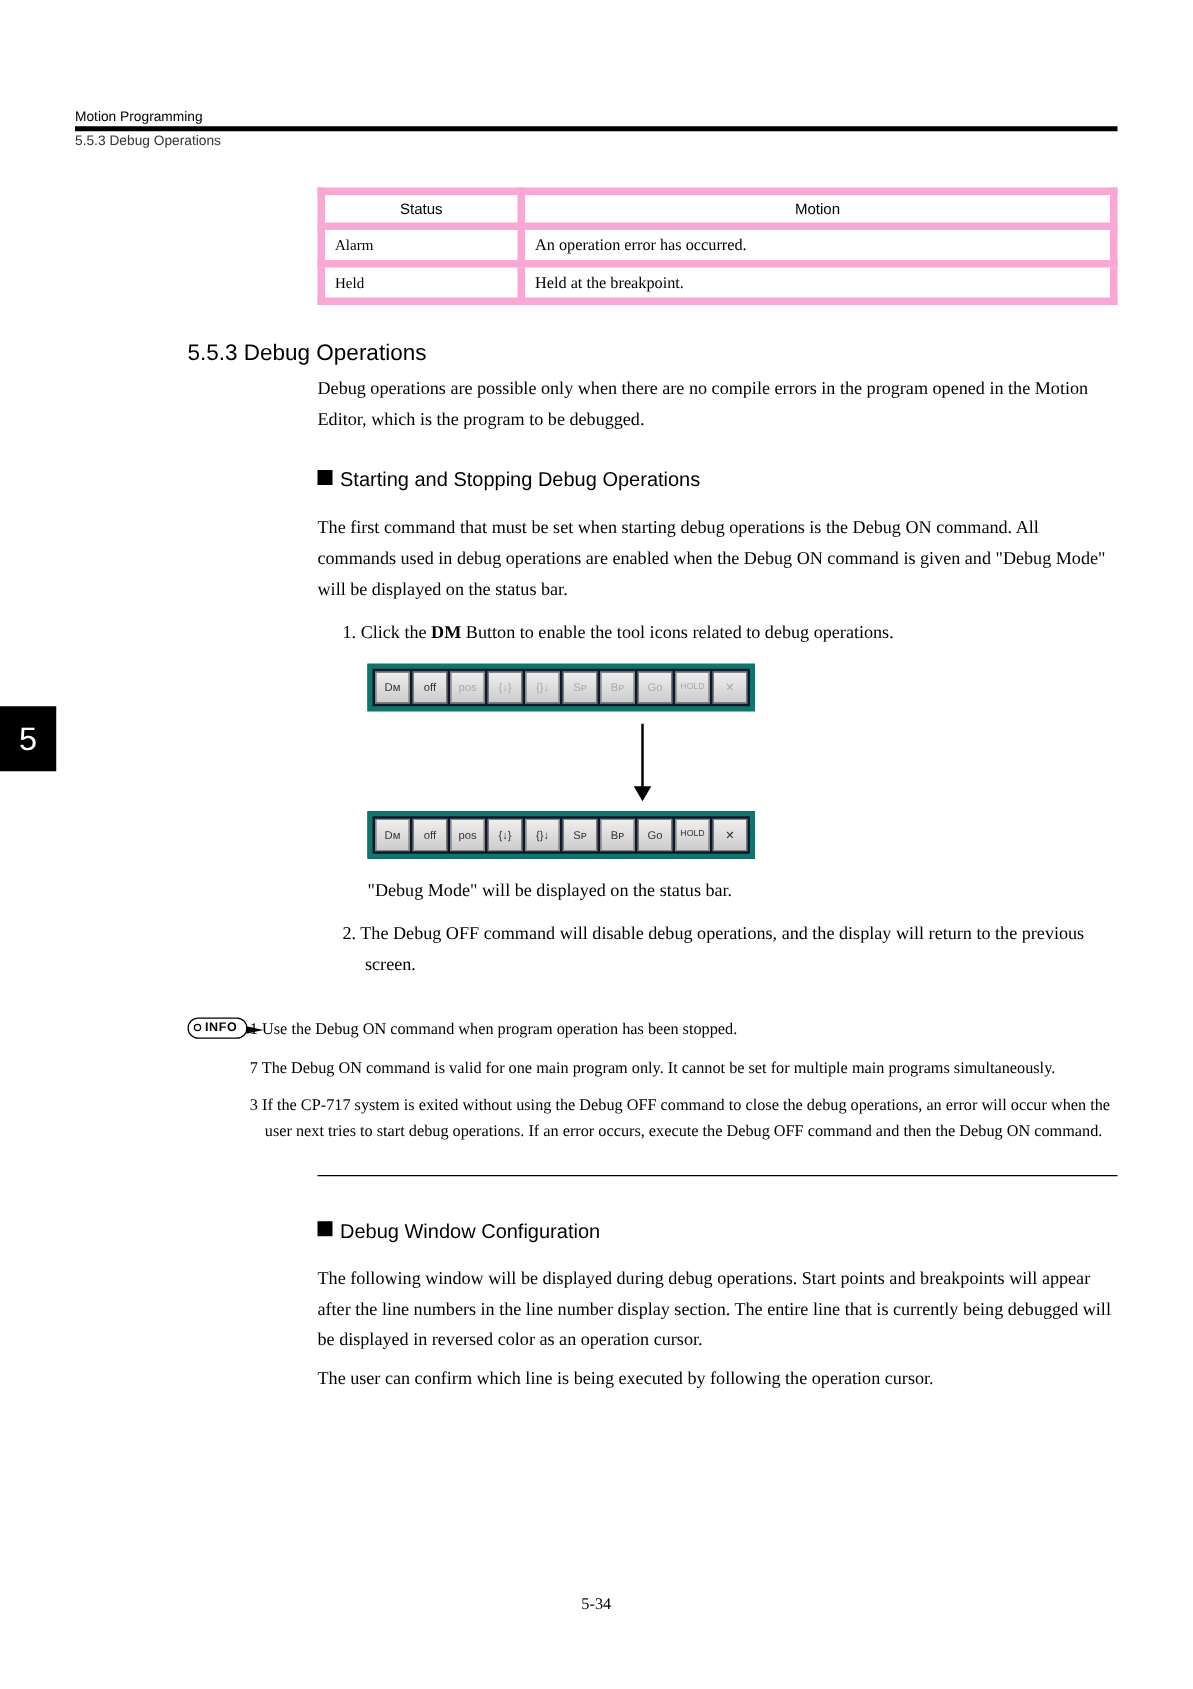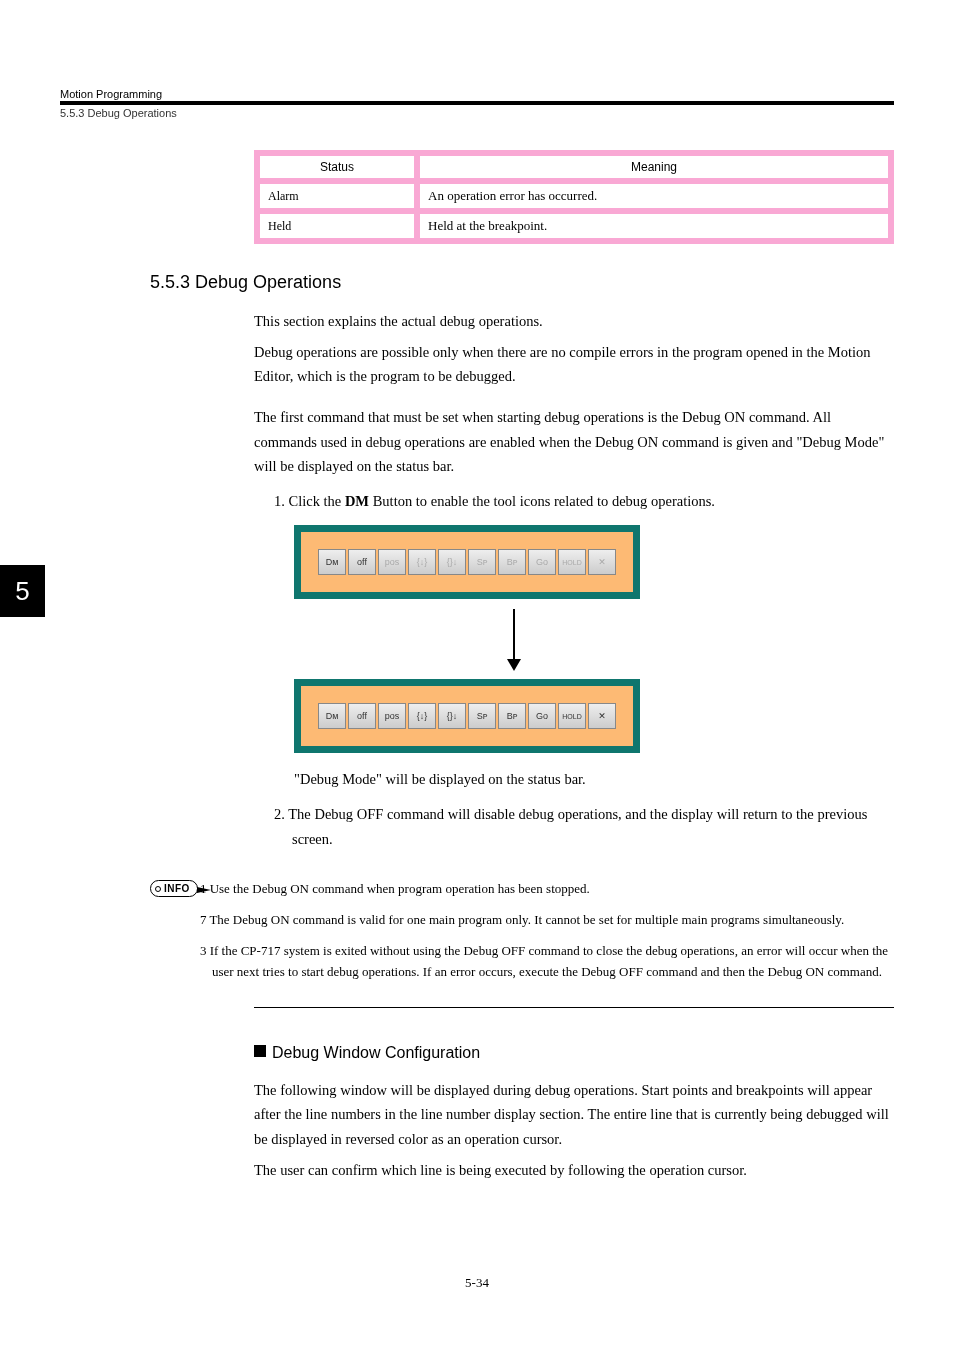--- a/index.html
+++ b/index.html
@@ -102,23 +102,23 @@
     padding-left: 18px;
   }
   .toolbar-wrap {
     margin-left: 234px;
     margin-top: 12px;
     width: 440px;
   }
   .toolbar {
     display: flex;
     gap: 2px;
-    border: 7px solid #0f766e;
-    padding: 17px;
-    background: #fdba74;
+    border: 4px solid #0f766e;
+    padding: 2px;
+    background: #0f172a;
     width: fit-content;
   }
   .tb-btn {
     width: 28px; height: 26px;
     background: linear-gradient(#eee,#ccc);
     border: 1px solid #888;
     font-family: Arial, sans-serif;
     font-size: 9px;
     display: flex;
     align-items: center;
@@ -237,38 +237,40 @@
 </div>
 
 <div class="tab5">5</div>
 
 <div class="content">
 
   <table class="intro">
     <tbody>
         <tr>
       <th>Status</th>
-      <th>Meaning</th>
+      <th>Motion</th>
     </tr>
     <tr>
       <td>Alarm</td>
       <td>An operation error has occurred.</td>
     </tr>
     <tr>
       <td>Held</td>
       <td>Held at the breakpoint.</td>
     </tr>
   </tbody>
     </table>
 
   <h2 class="section-heading">5.5.3  Debug Operations</h2>
 
-  <p class="body-text">This section explains the actual debug operations.</p>
   <p class="body-text" style="margin-top:6px">Debug operations are possible only when there are no compile errors in the program opened in the Motion Editor, which is the program to be debugged.</p>
 
+  <h3 class="subhead">
+    <span class="marker"></span><span>Starting and Stopping Debug Operations</span>
+  </h3>
 
   <p class="body-text">The first command that must be set when starting debug operations is the Debug ON command. All commands used in debug operations are enabled when the Debug ON command is given and "Debug Mode" will be displayed on the status bar.</p>
 
   <p class="step">
     <span>1.  Click the </span><b>DM</b><span> Button to enable the tool icons related to debug operations.</span>
   </p>
 
   <div class="toolbar-wrap">
     <div class="toolbar">
       <div class="tb-btn">Dᴍ</div>

